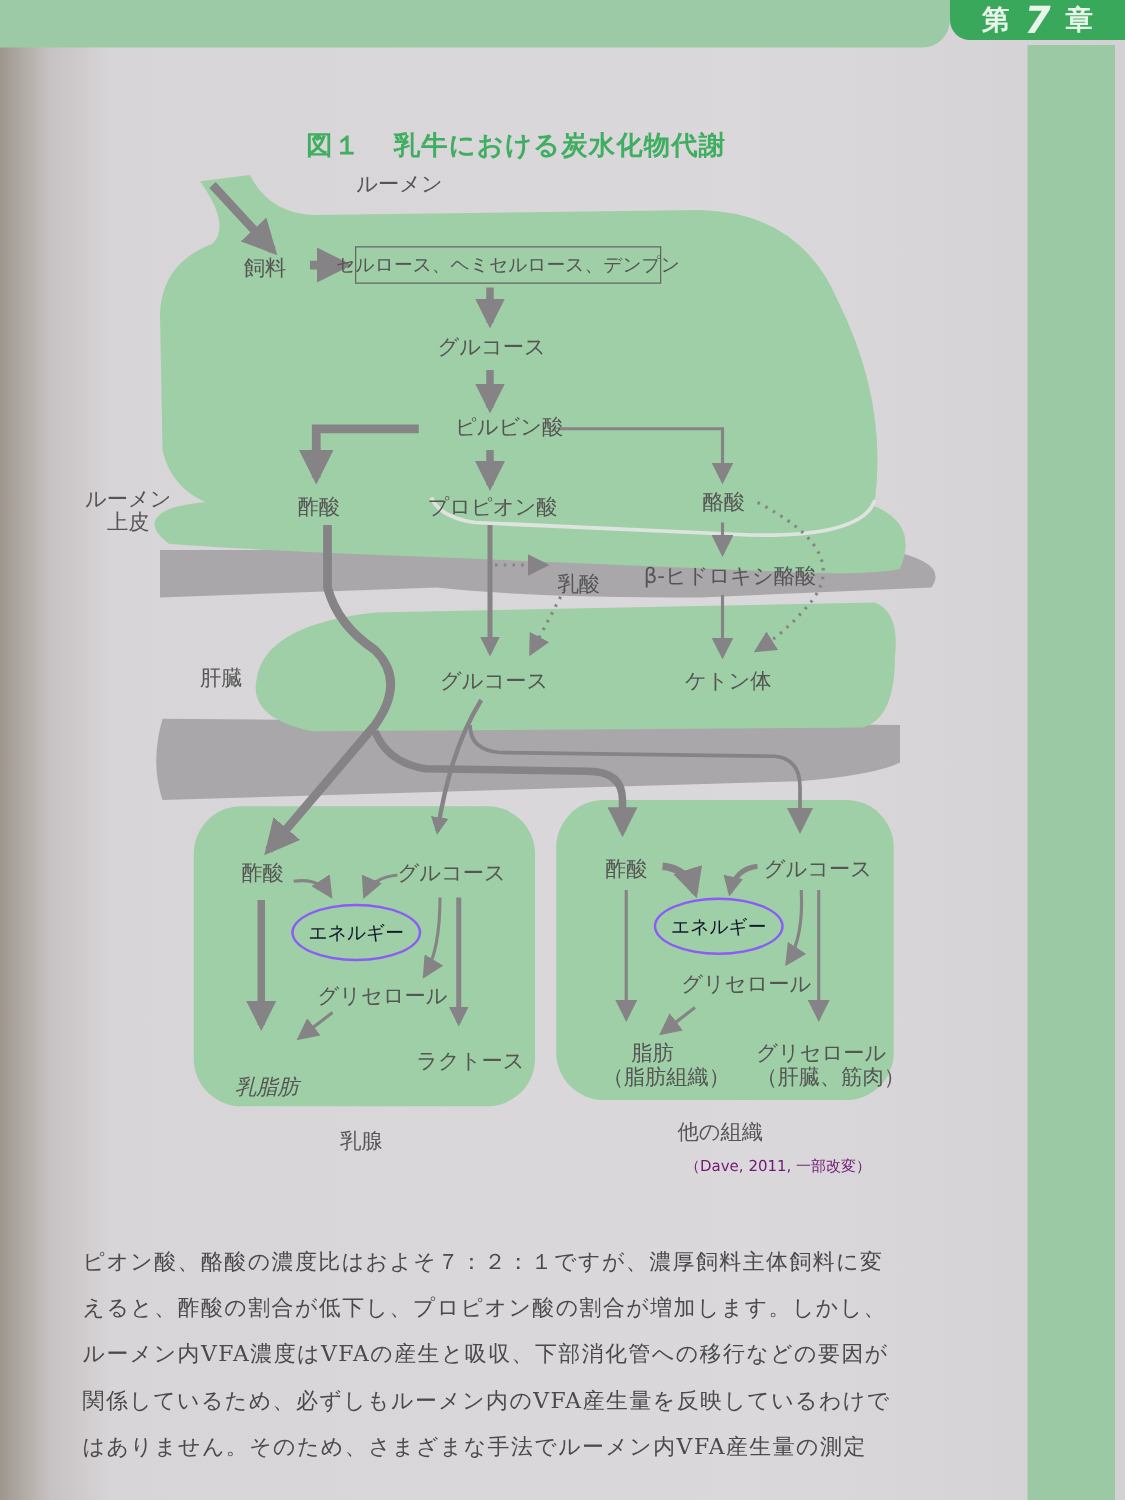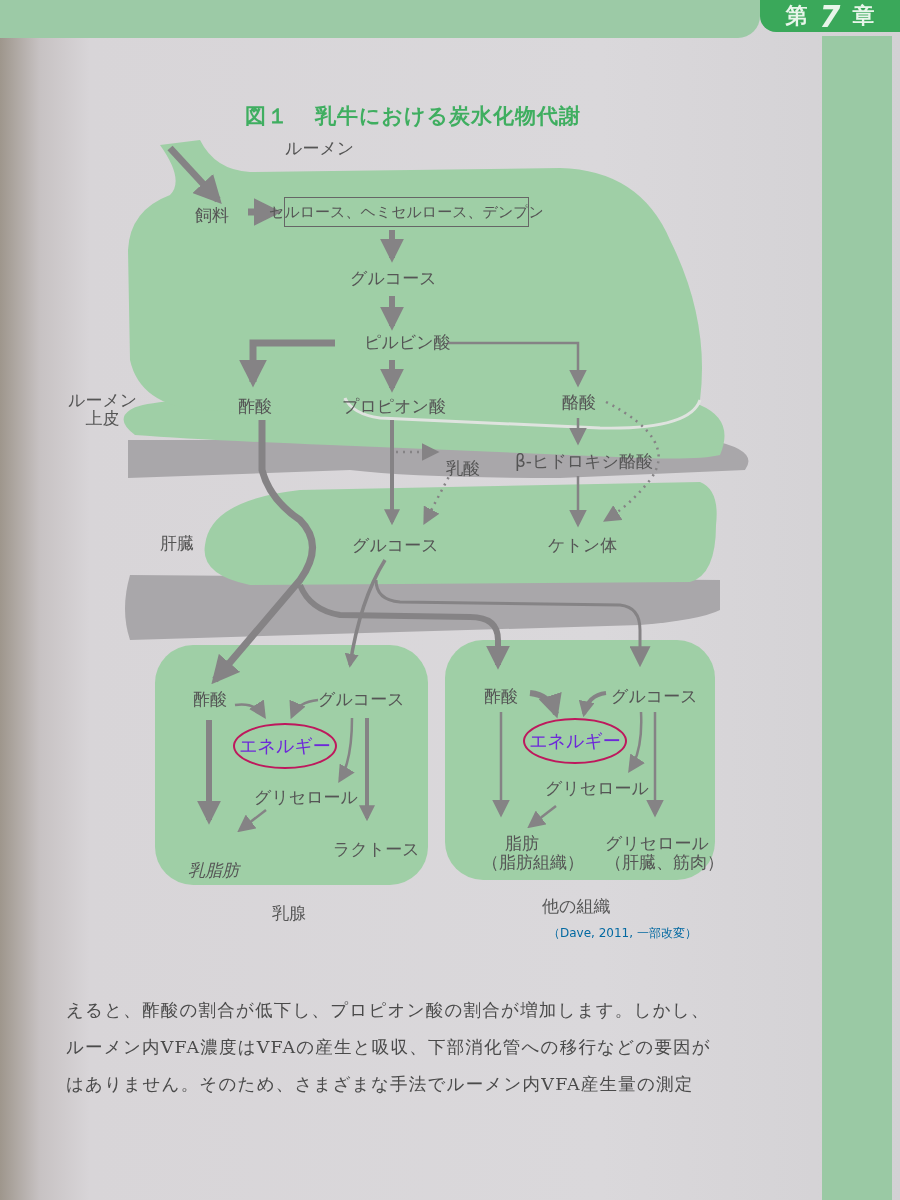--- a/index.html
+++ b/index.html
@@ -35,24 +35,24 @@
     .lbl {
       position: absolute; font-size: 17px; color: #555; white-space: nowrap; line-height: 1;
     }
     .boxed {
       position: absolute; left: 284px; top: 197px; width: 245px; height: 30px;
       border: 1.5px solid #666; box-sizing: border-box;
       display: flex; align-items: center; justify-content: center;
       font-size: 15px; color: #555; white-space: nowrap;
     }
     .energy {
-      position: absolute; width: 104px; height: 46px; border: 2px solid #be185d;
+      position: absolute; width: 104px; height: 46px; border: 2px solid #8b5cf6;
       border-radius: 50%; box-sizing: border-box;
       display: flex; align-items: center; justify-content: center;
-      font-size: 18px; color: #6d28d9;
+      font-size: 15px; color: #0f172a;
     }
     .center { text-align: center; }
     .body-text {
       position: absolute; left: 66px; top: 992px; width: 710px;
       font-family: "DejaVu Serif", "Liberation Serif", serif;
       font-size: 17.5px; line-height: 37px; color: #4a4a4a; letter-spacing: 1.2px;
     }
     .body-text p { margin: 0; white-space: nowrap; }
   </style>
 </head>
@@ -168,19 +168,21 @@
 <div class="lbl" style="left:545px;top:780px;">グリセロール</div>
 <div class="lbl center" style="left:482px;top:834px;width:80px;line-height:19px;">
   <div>脂肪</div>
   <div>（脂肪組織）</div>
 </div>
 <div class="lbl center" style="left:605px;top:834px;width:100px;line-height:19px;">
   <div>グリセロール</div>
   <div>（肝臓、筋肉）</div>
 </div>
 
-<div class="lbl" style="left:548px;top:927px;font-size:12px;color:#0369a1;">（Dave, 2011, 一部改変）</div>
+<div class="lbl" style="left:548px;top:927px;font-size:12px;color:#701a75;">（Dave, 2011, 一部改変）</div>
 
 <div class="body-text">
+  <p>ピオン酸、酪酸の濃度比はおよそ７：２：１ですが、濃厚飼料主体飼料に変</p>
   <p>えると、酢酸の割合が低下し、プロピオン酸の割合が増加します。しかし、</p>
   <p>ルーメン内VFA濃度はVFAの産生と吸収、下部消化管への移行などの要因が</p>
+  <p>関係しているため、必ずしもルーメン内のVFA産生量を反映しているわけで</p>
   <p>はありません。そのため、さまざまな手法でルーメン内VFA産生量の測定</p>
 </div>
 
 </body></html>

